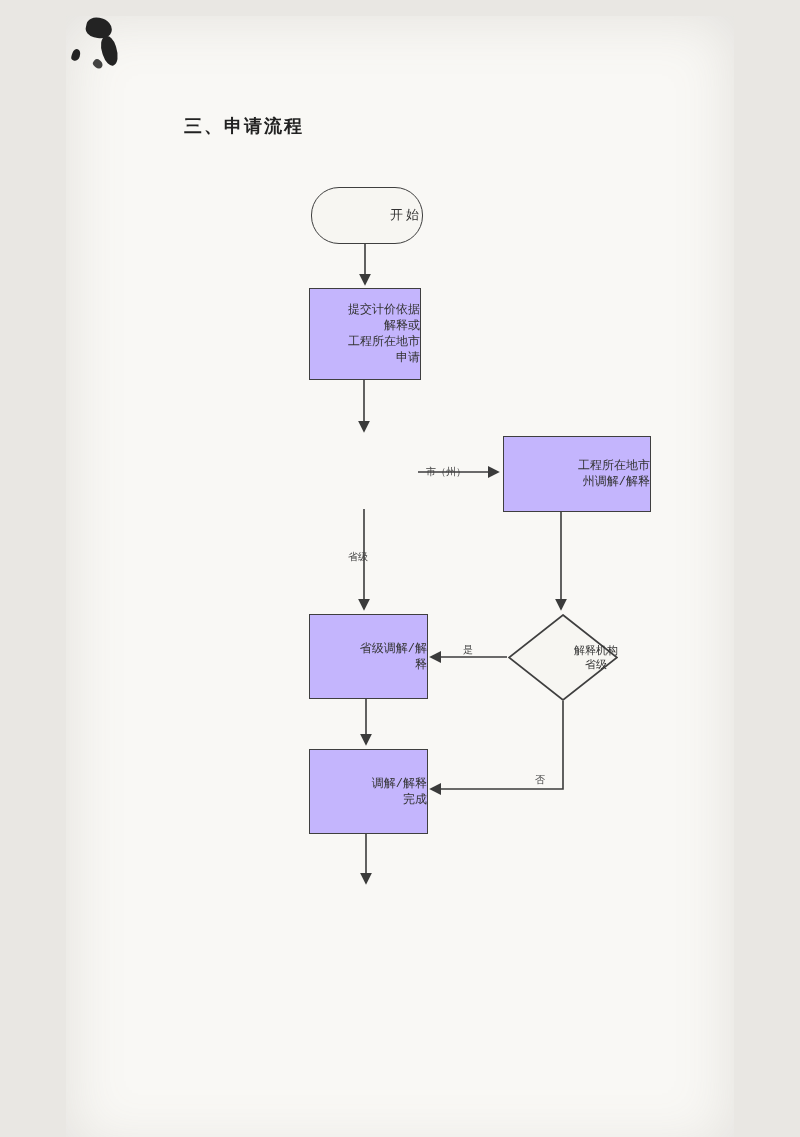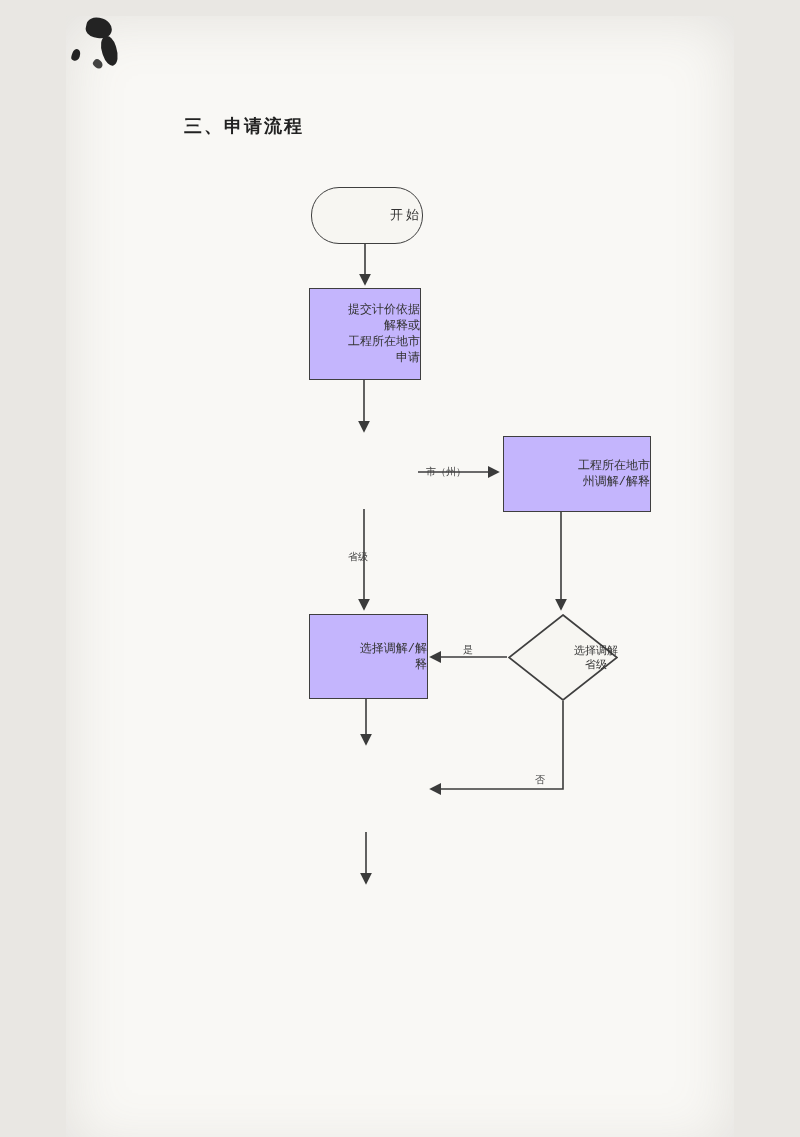--- a/index.html
+++ b/index.html
@@ -100,34 +100,38 @@
     <span>申请</span>
   </div>
 
 
   <div class="node rect" style="left:437px;top:420px;width:115px;height:74px;padding-left:31px;">
     <span>工程所在地市</span>
     <span>州调解/解释</span>
   </div>
 
   <div class="node rect" style="left:243px;top:598px;width:117px;height:83px;">
-    <span>选择调解/解</span>
+    <span>省级调解/解</span>
     <span>释</span>
   </div>
 
   <div class="node diamond" style="left:442px;top:598px;width:110px;height:87px;">
     <svg width="110" height="87" viewBox="0 0 110 87">
       <polygon points="55,1 109,43.5 55,86 1,43.5" fill="#f7f6f2" stroke="#3f3f3f" stroke-width="1.7"></polygon>
     </svg>
     <div class="dtext">
-      <span>选择调解</span>
+      <span>解释机构</span>
       <span>省级</span>
     </div>
   </div>
 
+  <div class="node rect" style="left:243px;top:733px;width:117px;height:83px;">
+    <span>调解/解释</span>
+    <span>完成</span>
+  </div>
 
 
   <div class="edge-label" style="left:360px;top:449px;">市（州）</div>
   <div class="edge-label" style="left:282px;top:534px;">省级</div>
   <div class="edge-label" style="left:397px;top:627px;">是</div>
   <div class="edge-label" style="left:469px;top:757px;">否</div>
 
 </div>
 
 </body></html>

